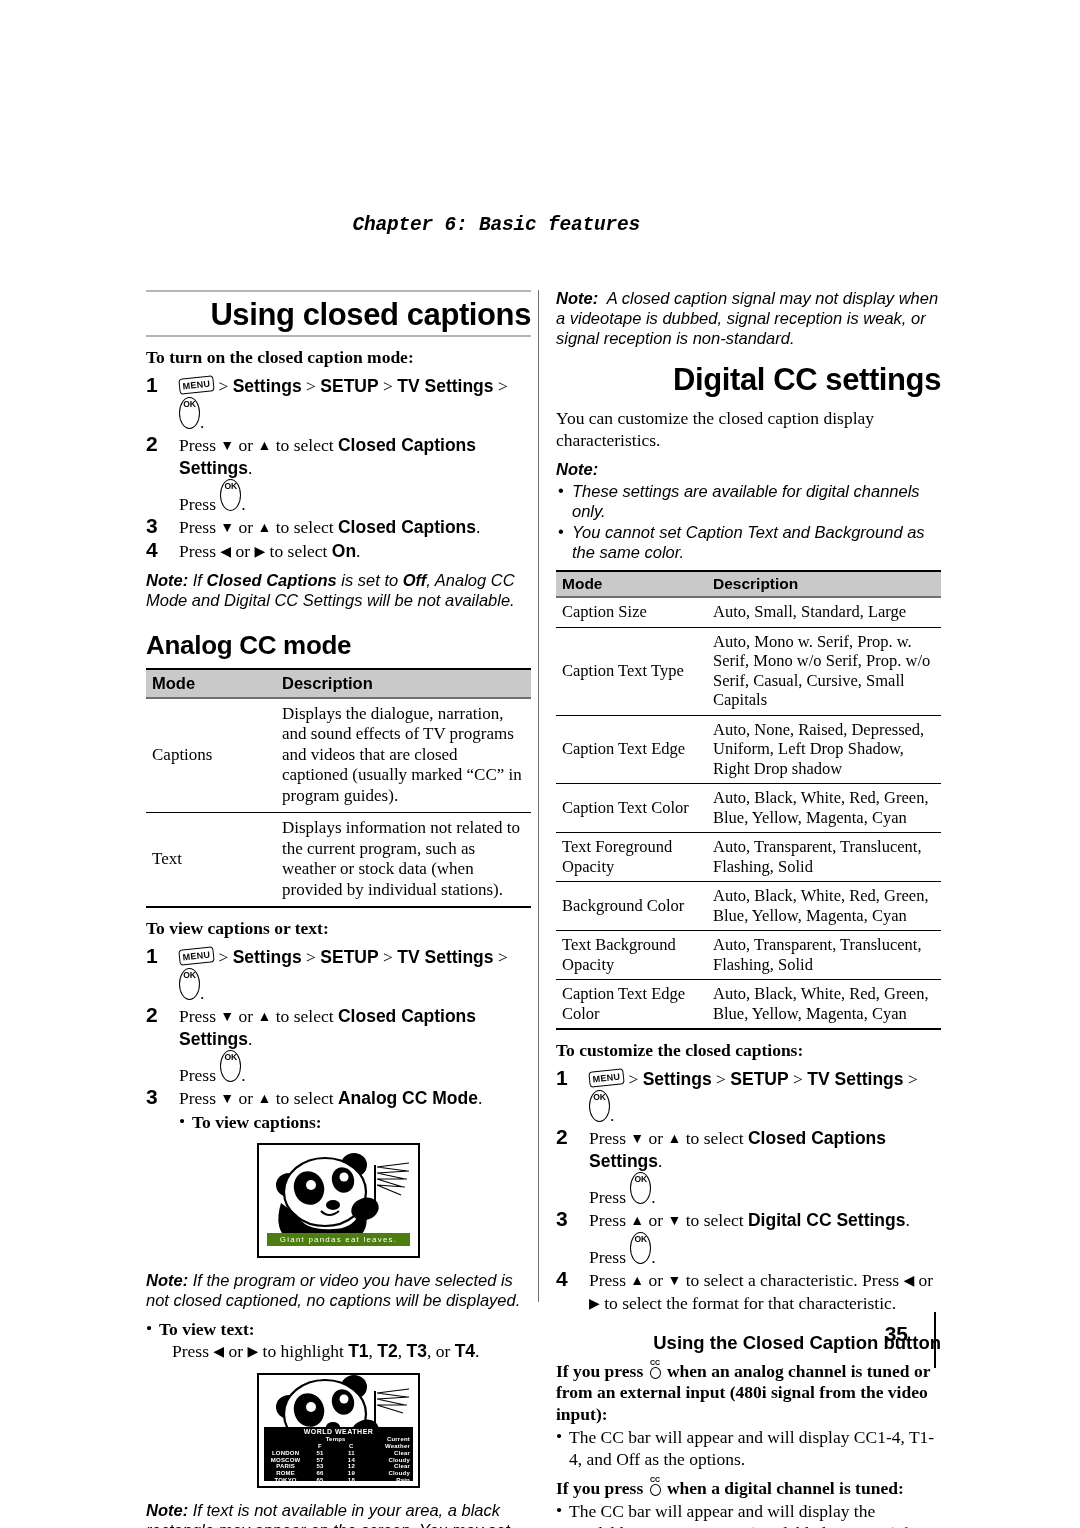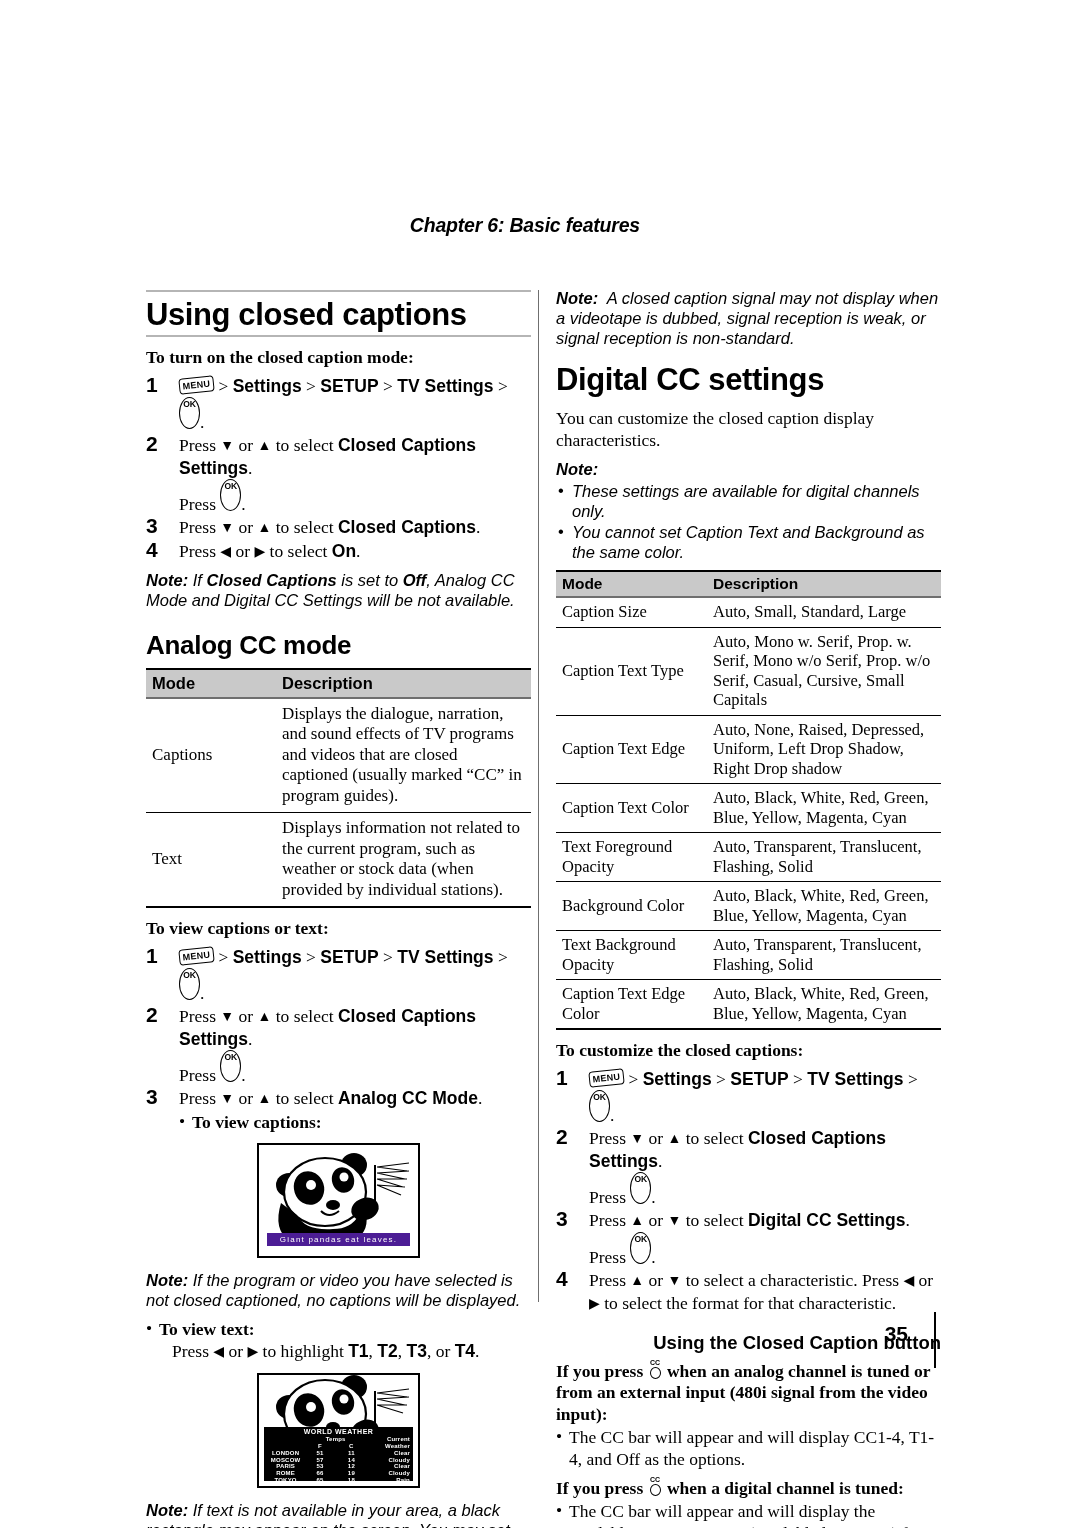--- a/index.html
+++ b/index.html
@@ -13,21 +13,21 @@
   .page{
     position:absolute;
     left:0;top:0;width:1080px;height:1528px;
   }
 
   
   .chapter-head{
     position:absolute;
     left:140px; top:214px; width:500px;
     text-align:right;
-    font-family:Liberation Sans, sans-serif;
+    font-family:Liberation Mono, monospace;
     font-weight:bold; font-style:italic;
     font-size:19.5px; letter-spacing:-0.2px;
   }
 
   
   .col{position:absolute; top:290px; width:385px;}
   .col-left{left:146px;}
   .col-right{left:556px; top:288px;}
   .col-divider{
     position:absolute; left:538px; top:290px;
@@ -37,20 +37,21 @@
   
   .h1-wrap{margin:0 0 10px 0;}
   .rule-top{height:2px;background:#b5b5b5;margin-bottom:5px;}
   .rule-bot{height:2px;background:#b5b5b5;margin-top:2px;}
   h1.sec{
     font-family:"Liberation Sans", sans-serif;
     font-weight:bold;
     font-size:31px; line-height:36px;
     margin:0; padding:0;
     letter-spacing:-0.4px;
+    text-align:right;
   }
   h2.sec{
     font-family:"Liberation Sans", sans-serif;
     font-weight:bold;
     font-size:26px; line-height:30px;
     margin:20px 0 8px 0; padding:0;
     letter-spacing:-0.3px;
   }
   h3.sec{
     font-family:"Liberation Sans", sans-serif;
@@ -197,21 +198,21 @@
     width:163px;height:115px;
     border:2.5px solid #000;
     background:#fff;
     position:relative;
     overflow:hidden;
     box-sizing:border-box;
   }
   .tvbox svg{display:block;}
   .ccbar{
     position:absolute; left:8px; bottom:10px; right:8px;
-    background:#4c1d95; color:#fff;
+    background:#4d7c0f; color:#fff;
     font-family:"Liberation Sans", sans-serif;
     font-size:8px; line-height:11px;
     padding:1px 3px;
     letter-spacing:1.2px;
     white-space:nowrap;
   }
   .wxpanel{
     position:absolute; left:5px; bottom:5px; right:5px; top:52px;
     background:#000; color:#fff;
     font-family:"Liberation Sans", sans-serif;

